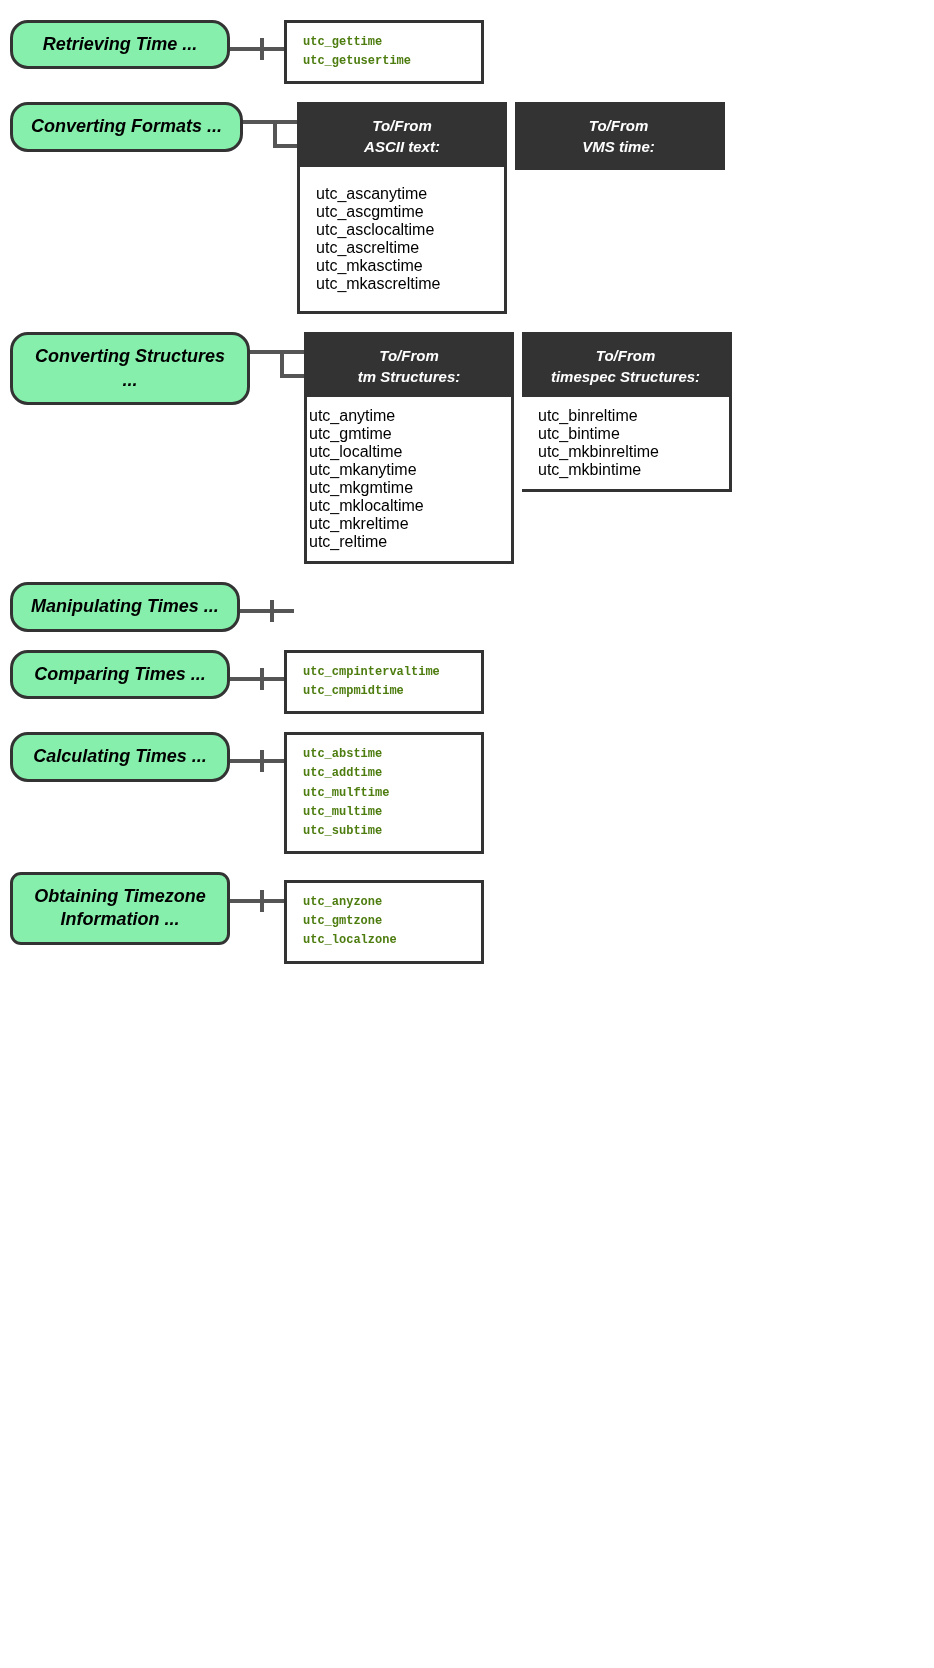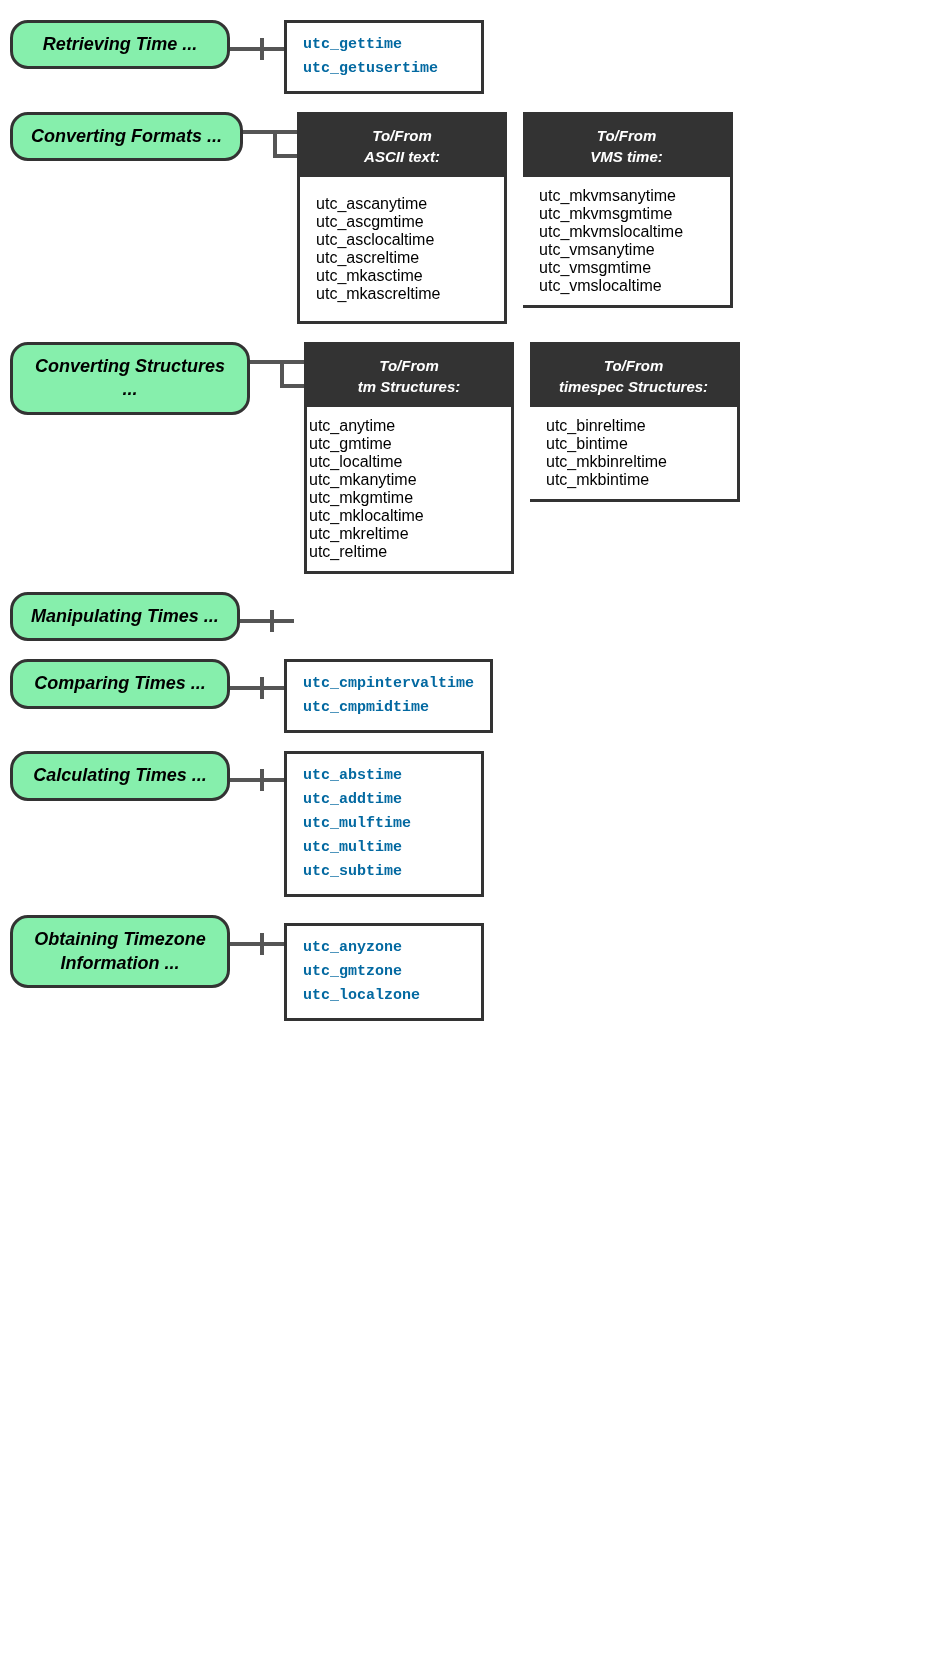--- a/index.html
+++ b/index.html
@@ -51,44 +51,44 @@
     }
 
     .func-box {
       border: 3px solid #333;
       padding: 10px 16px;
       background: #fff;
       min-width: 200px;
     }
 
     .func-box .func-item {
-      font-size: 15px;
+      font-size: 12px;
       font-weight: bold;
       line-height: 1.6;
-      color: #0369a1;
+      color: #4d7c0f;
       font-family: 'Courier New', monospace;
     }
 
     
     .dark-box {
       background: #333;
       color: #fff;
       padding: 10px 14px;
       text-align: center;
       font-style: italic;
       font-weight: bold;
       font-size: 15px;
       line-height: 1.4;
     }
 
     .two-col-area {
       display: flex;
       flex-direction: row;
       align-items: flex-start;
-      gap: 16px;
+      gap: 8px;
       flex: 1;
     }
 
     .col-box {
       border: 3px solid #333;
       background: #fff;
       min-width: 210px;
     }
 
     .col-box + .col-box {
@@ -137,28 +137,20 @@
             <div class="func-item">utc_ascgmtime</div>
             <div class="func-item">utc_asclocaltime</div>
             <div class="func-item">utc_ascreltime</div>
             <div class="func-item">utc_mkasctime</div>
             <div class="func-item">utc_mkascreltime</div>
           </div>
         </div>
         <div class="col-box">
           <div class="dark-box" style="white-space: pre-line;">To/From
 VMS time:</div>
-          <div style="padding: 10px 16px;">
-            <div class="func-item">utc_mkvmsanytime</div>
-            <div class="func-item">utc_mkvmsgmtime</div>
-            <div class="func-item">utc_mkvmslocaltime</div>
-            <div class="func-item">utc_vmsanytime</div>
-            <div class="func-item">utc_vmsgmtime</div>
-            <div class="func-item">utc_vmslocaltime</div>
-          </div>
         </div>
       </div>
     </div>
     <div class="row">
       <div class="category-label" style="white-space: pre-line;">Converting Structures ...</div>
       <div style="display: flex; align-items: flex-start; align-self: flex-start; margin-top: 18px;">
         <div class="h-line" style="width: 30px; margin-top: 0px; align-self: flex-start;"></div>
         <div style="display: flex; flex-direction: column; align-items: flex-start;">
           <div style="display: flex; align-items: center;">
             <div style="width: 4px; height: 4px; background: rgb(85, 85, 85);"></div>
@@ -227,21 +219,21 @@
       </div>
       <div class="func-box" style="align-self: flex-start; margin-top: 0px;">
         <div class="func-item">utc_abstime</div>
         <div class="func-item">utc_addtime</div>
         <div class="func-item">utc_mulftime</div>
         <div class="func-item">utc_multime</div>
         <div class="func-item">utc_subtime</div>
       </div>
     </div>
     <div class="row">
-      <div class="category-label" style="white-space: pre-line;">Obtaining Timezone
+      <div class="category-label" style="white-space: pre-line; border-radius: 11px;">Obtaining Timezone
 Information ...</div>
       <div style="display: flex; align-items: center; align-self: flex-start; margin-top: 18px;">
         <div class="h-line" style="width: 30px;"></div>
         <div style="width: 4px; height: 22px; background: rgb(85, 85, 85);"></div>
         <div class="h-line" style="width: 20px;"></div>
       </div>
       <div class="func-box" style="align-self: flex-start; margin-top: 8px;">
         <div class="func-item">utc_anyzone</div>
         <div class="func-item">utc_gmtzone</div>
         <div class="func-item">utc_localzone</div>

